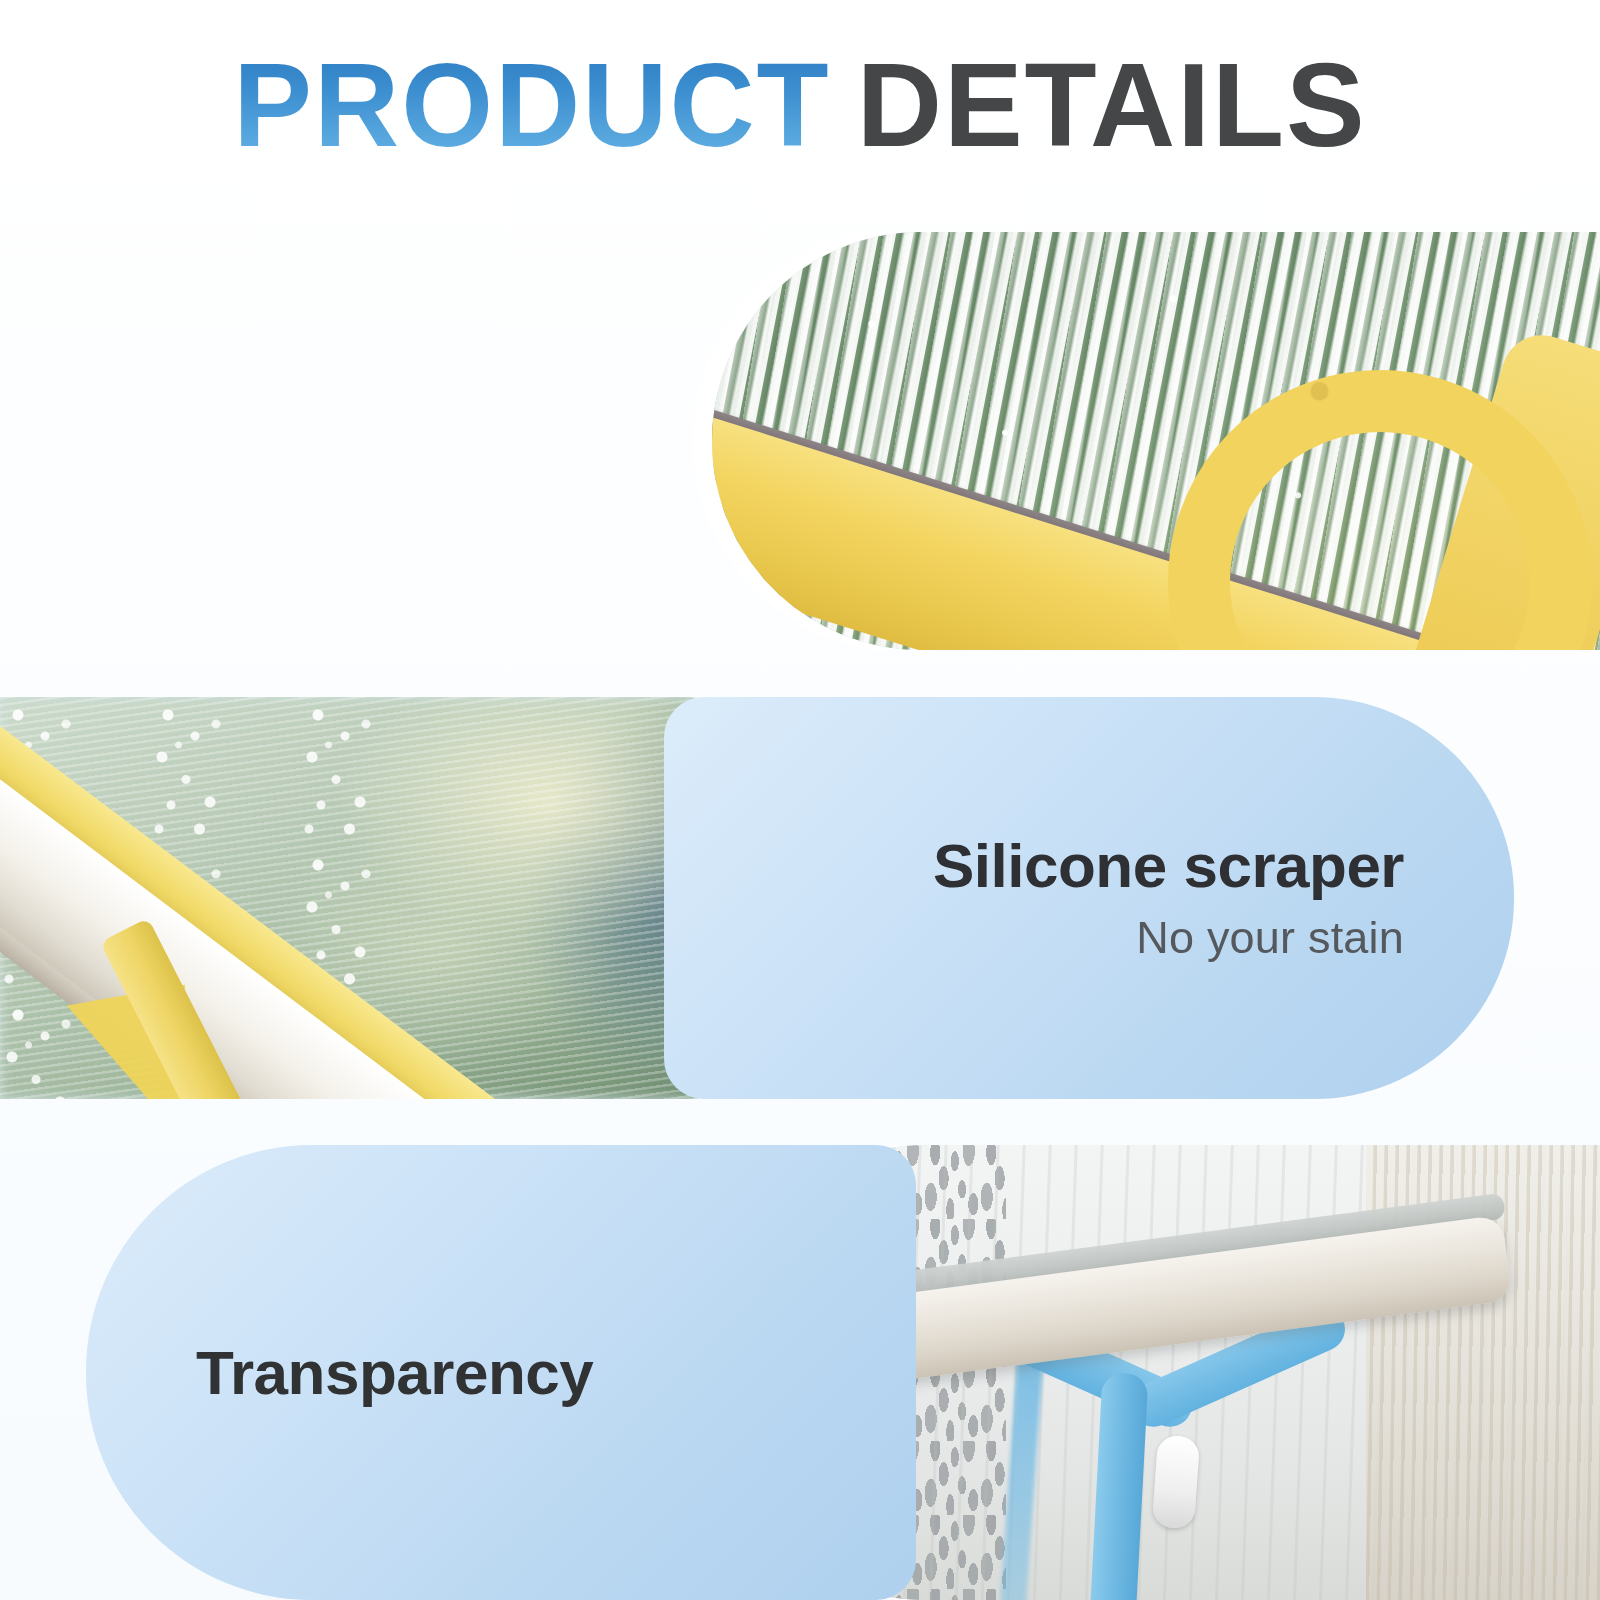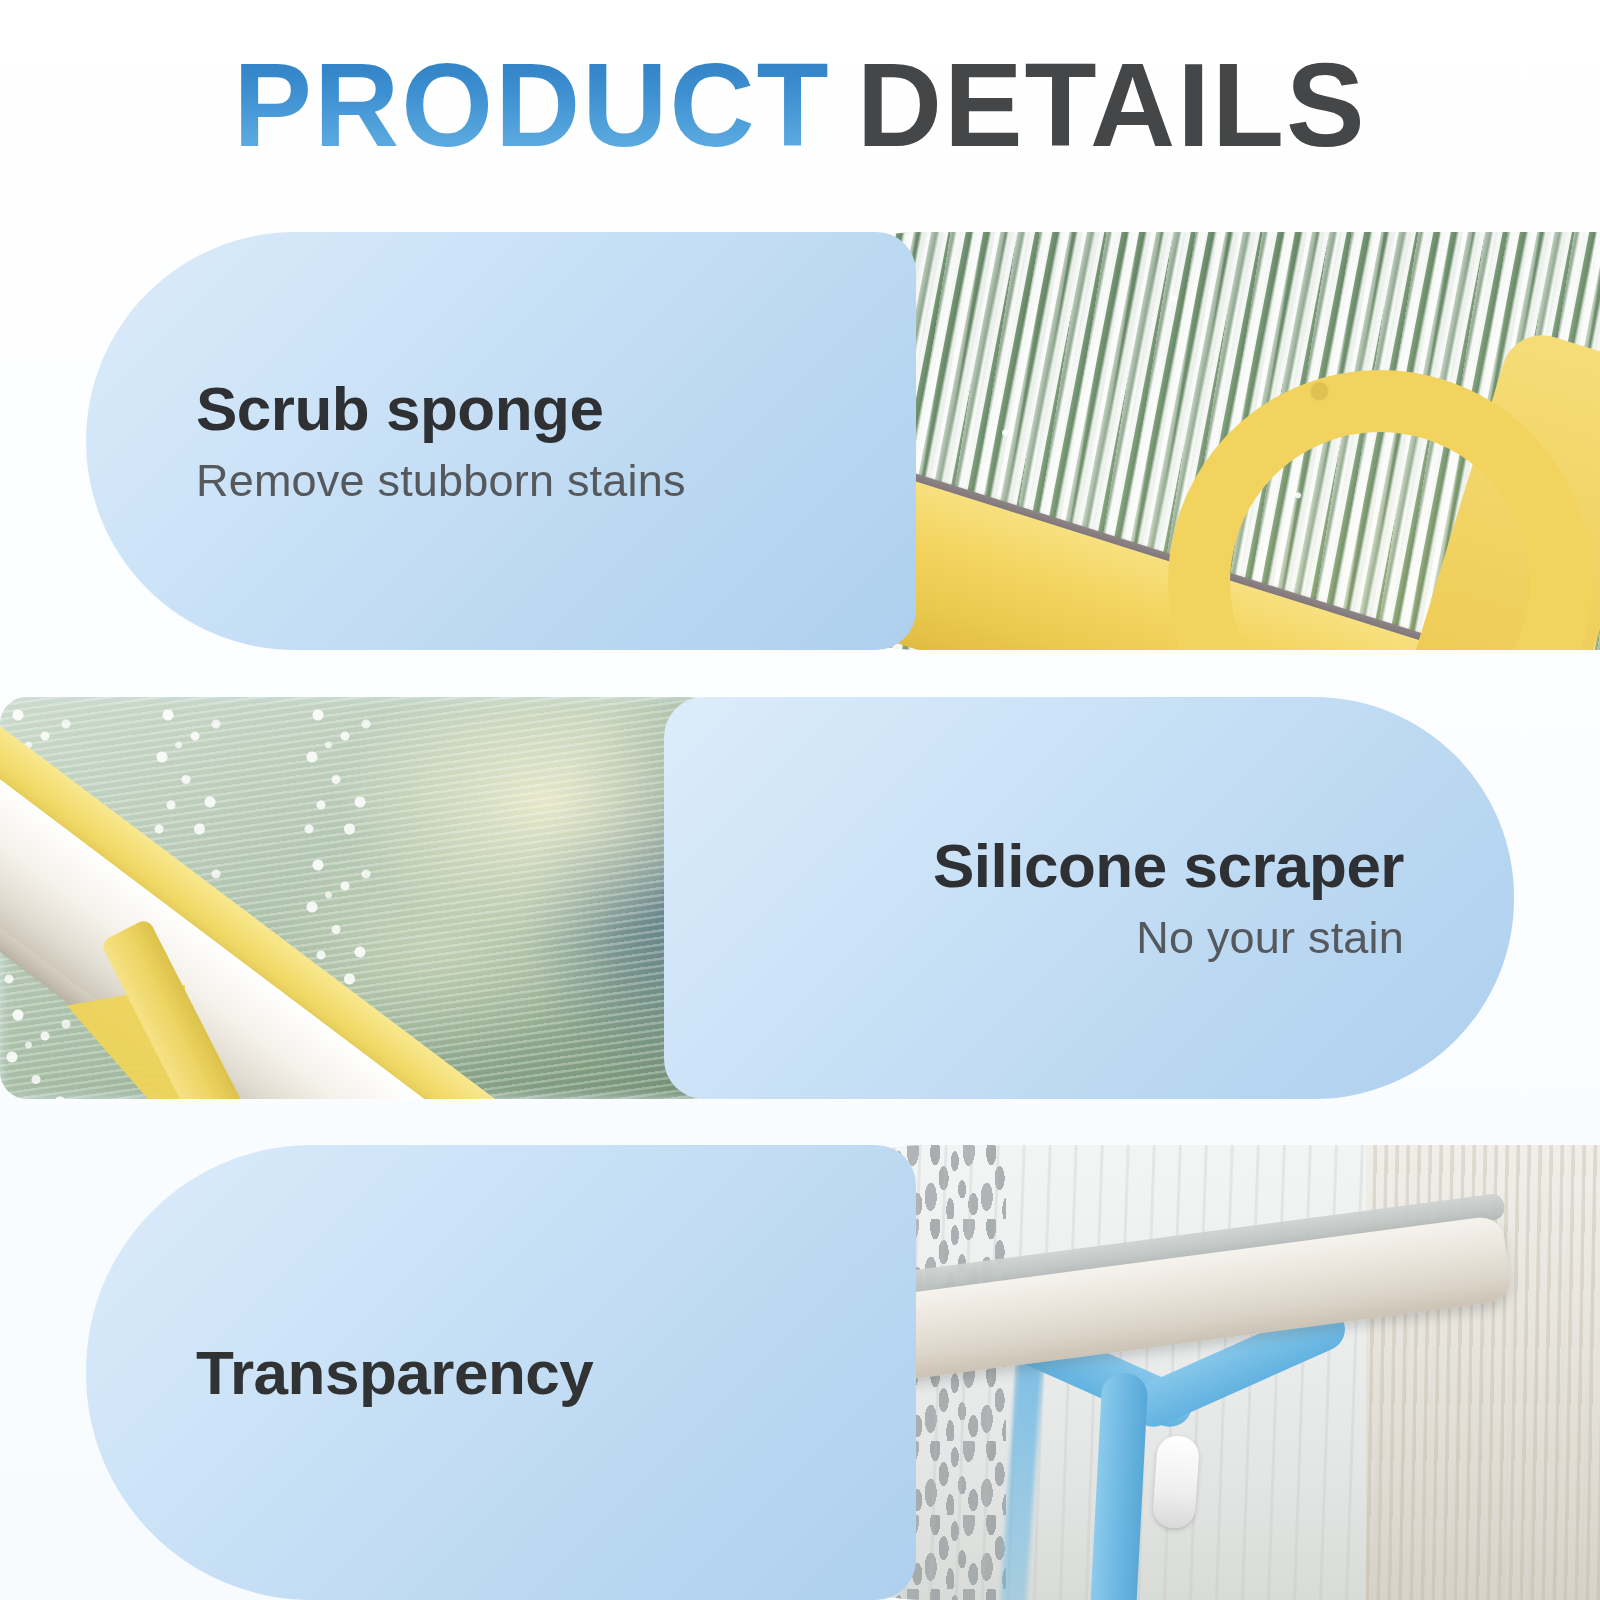--- a/index.html
+++ b/index.html
@@ -52,21 +52,21 @@
   }
 
   
   .row {
     position: absolute;
     left: 0;
     width: 1600px;
     overflow: hidden;
   }
   .row-1 { top: 232px;  height: 418px; }
-  .row-2 { top: 697px;  height: 402px; border-radius: 27px; }
+  .row-2 { top: 697px;  height: 402px; }
   .row-3 { top: 1145px; height: 455px; }
 
   
   .panel {
     position: absolute;
     top: 0;
     height: 100%;
     background: linear-gradient(135deg, #dcecfa 0%, #cbe2f7 35%, #b9d7f1 72%, #aed0ee 100%);
     display: flex;
     flex-direction: column;
@@ -416,24 +416,20 @@
         <div class="p1-glass"></div>
         <div class="p1-speck"></div>
         <div class="p1-blade"></div>
         <div class="p1-handle"></div>
         <div class="p1-grip-mask"></div>
         <div class="p1-grip"></div>
         <div class="p1-dot"></div>
       </div>
     </div>
 
-    <div class="panel panel-left">
-      <div class="panel-heading">Scrub sponge</div>
-      <div class="panel-sub">Remove stubborn stains</div>
-    </div>
 
   </div>
 
   <div class="row row-2">
 
     <div class="photo">
       <div class="photo-art">
         <div class="p2-scene"></div>
         <div class="p2-fog"></div>
         <div class="p2-drops"></div>

